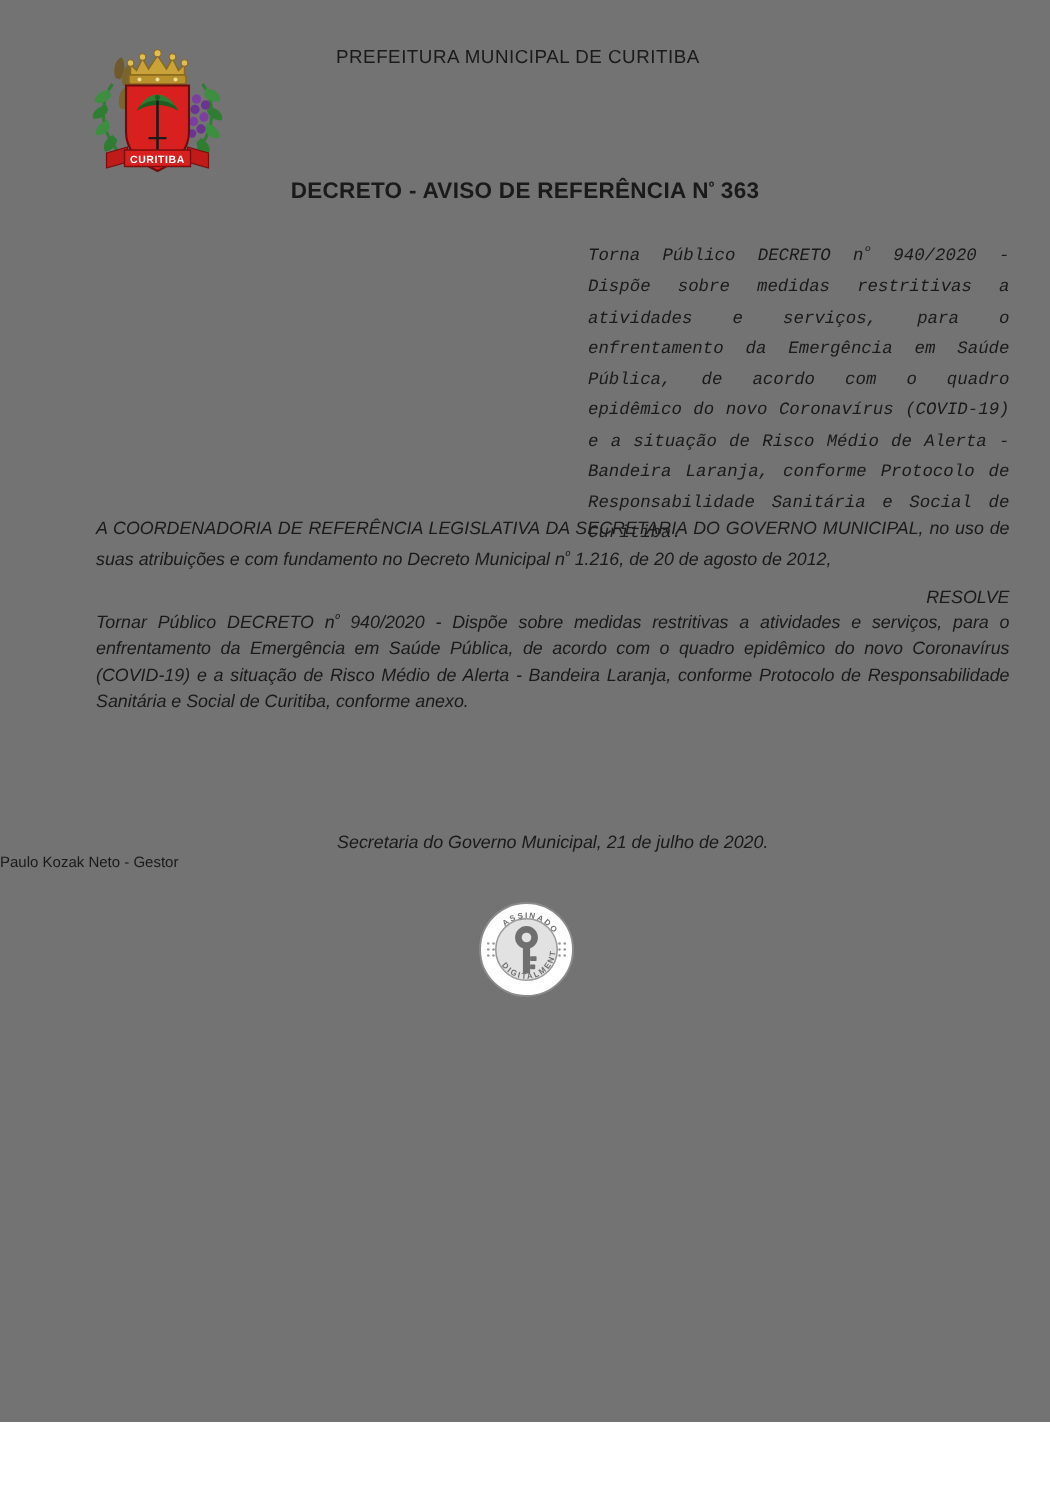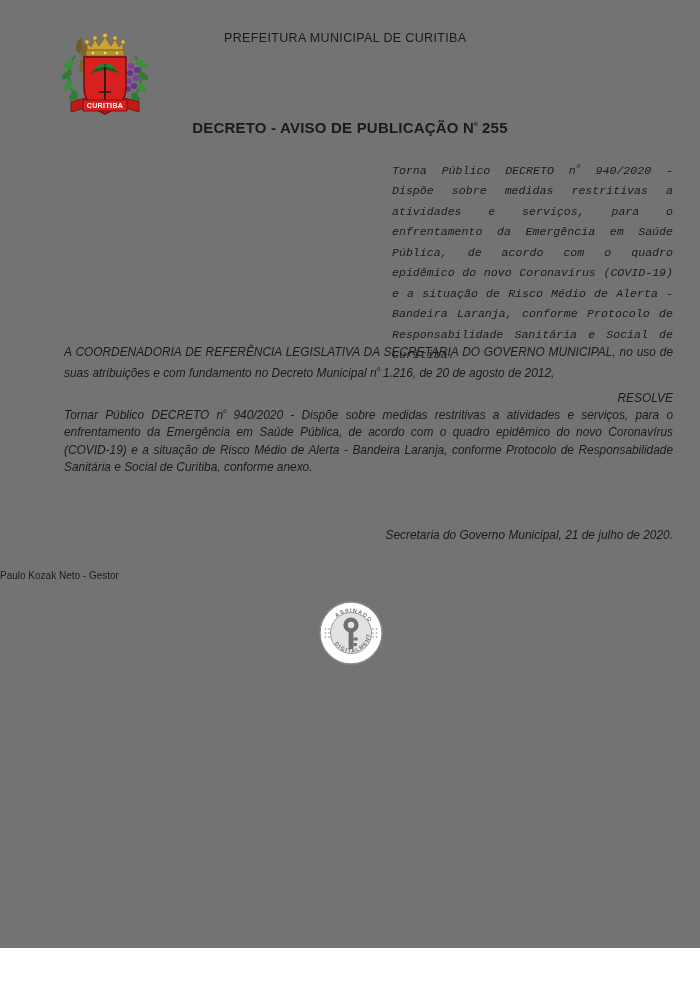--- a/index.html
+++ b/index.html
@@ -98,21 +98,21 @@
   }
   .body-block p { margin: 0; font-style: italic; }
   .body-block .sup {
     font-size: 8.6px;
     vertical-align: 0.42em;
   }
 
   #preamble  { top: 344px; }
   #resolve   { top: 390px; text-align: right; }
   #corpo     { top: 404px; }
-  #local-data{ top: 527px; text-align: right; }
+  #local-data{ top: 553px; text-align: center; }
 
   
   .signature-name {
     position: absolute;
     top: 570px;
     left: 0;
     width: 700px;
     text-align: left;
     font-size: 10px;
   }
@@ -190,22 +190,22 @@
         <path d="M84 76 L70 72 L70 82 L84 86 Z" fill="#C01A19" stroke="#7A0E0E" stroke-width="0.8"></path>
         <path d="M28 74 L72 74 L72 85 L28 85 Z" fill="#D8201F" stroke="#7A0E0E" stroke-width="0.9"></path>
         <text x="50" y="82.4" text-anchor="middle" font-family="Liberation Sans, sans-serif" font-size="7" font-weight="bold" fill="#FFFFFF" letter-spacing="0.4">CURITIBA</text>
       </g>
     </svg>
 
     <div class="header-title">PREFEITURA MUNICIPAL DE CURITIBA</div>
   </div>
 
   <div class="doc-title">
-    <span>DECRETO - AVISO DE PUBLICAÇÃO N</span><span class="sup">º</span>
-    <span>255</span>
+    <span>DECRETO - AVISO DE REFERÊNCIA N</span><span class="sup">º</span>
+    <span>363</span>
   </div>
 
   <div class="ementa">
     <p><span>Torna Público DECRETO n</span><span class="sup">º</span><span> 940/2020 - Dispõe sobre medidas restritivas a atividades e serviços, para o enfrentamento da Emergência em Saúde Pública, de acordo com o quadro epidêmico do novo Coronavírus (COVID-19) e a situação de Risco Médio de Alerta - Bandeira Laranja, conforme Protocolo de Responsabilidade Sanitária e Social de Curitiba.</span></p>
   </div>
 
   <div class="body-block" id="preamble">
     <p><span>A COORDENADORIA DE REFERÊNCIA LEGISLATIVA DA SECRETARIA DO GOVERNO MUNICIPAL, no uso de suas atribuições e com fundamento no Decreto Municipal n</span><span class="sup">º</span><span> 1.216, de 20 de agosto de 2012,</span></p>
   </div>
 

